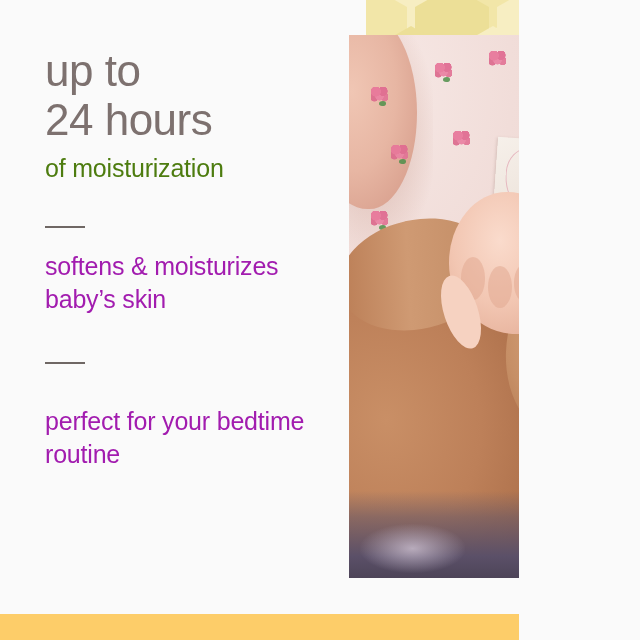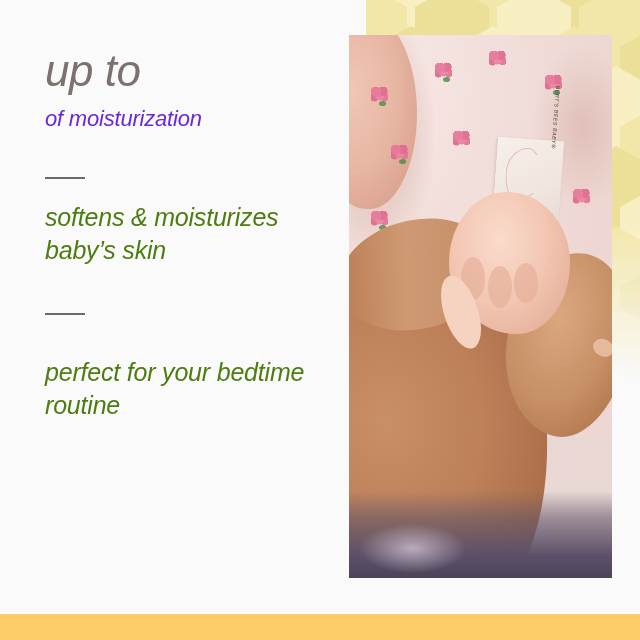--- a/index.html
+++ b/index.html
@@ -8,25 +8,24 @@
   }
   body {
     width: 640px;
     height: 640px;
     overflow: hidden;
     font-family: "Liberation Sans", sans-serif;
     background: #fafafa;
   }
   #stage {
     position: relative;
-    width: 640px;
+    width: 519px;
     height: 640px;
     background: #fafafa;
     overflow: hidden;
-    font-style: italic;
   }
 
   
   .honeycomb {
     position: absolute;
     top: -24px;
     left: 366px;
     width: 290px;
     height: 470px;
     overflow: hidden;
@@ -267,37 +266,37 @@
   }
   .headline {
     color: #7d716f;
     font-weight: 400;
     font-size: 44px;
     line-height: 49px;
     letter-spacing: -0.5px;
     margin: 0;
   }
   .subhead {
-    color: #6d28d9;
-    font-size: 22px;
+    color: #4d7c0f;
+    font-size: 25px;
     line-height: 32px;
     letter-spacing: -0.2px;
     margin: 8px 0 0 0;
     font-weight: 400;
   }
   .rule {
     width: 40px;
     height: 2px;
     background: #6f6764;
     margin: 0;
   }
   .rule-1 { margin-top: 42px; }
   .rule-2 { margin-top: 46px; }
   .benefit {
-    color: #4d7c0f;
+    color: #a21caf;
     font-size: 25px;
     line-height: 33px;
     letter-spacing: -0.2px;
     margin: 22px 0 0 0;
     font-weight: 400;
   }
   .benefit-2 { margin-top: 41px; }
 </style>
 </head>
 <body>
@@ -396,20 +395,21 @@
       </div>
       <div class="baby-thumb"></div>
 
       <div class="lap"></div>
       <div class="lap-light"></div>
     </div>
   </div>
 
   <div class="copy">
     <h1 class="headline">up to</h1>
+    <h1 class="headline">24 hours</h1>
     <p class="subhead">of moisturization</p>
 
     <div class="rule rule-1"></div>
     <p class="benefit">softens &amp; moisturizes baby’s skin</p>
 
     <div class="rule rule-2"></div>
     <p class="benefit benefit-2">perfect for your bedtime routine</p>
   </div>
 
   <div class="bottom-bar-edge"></div>

